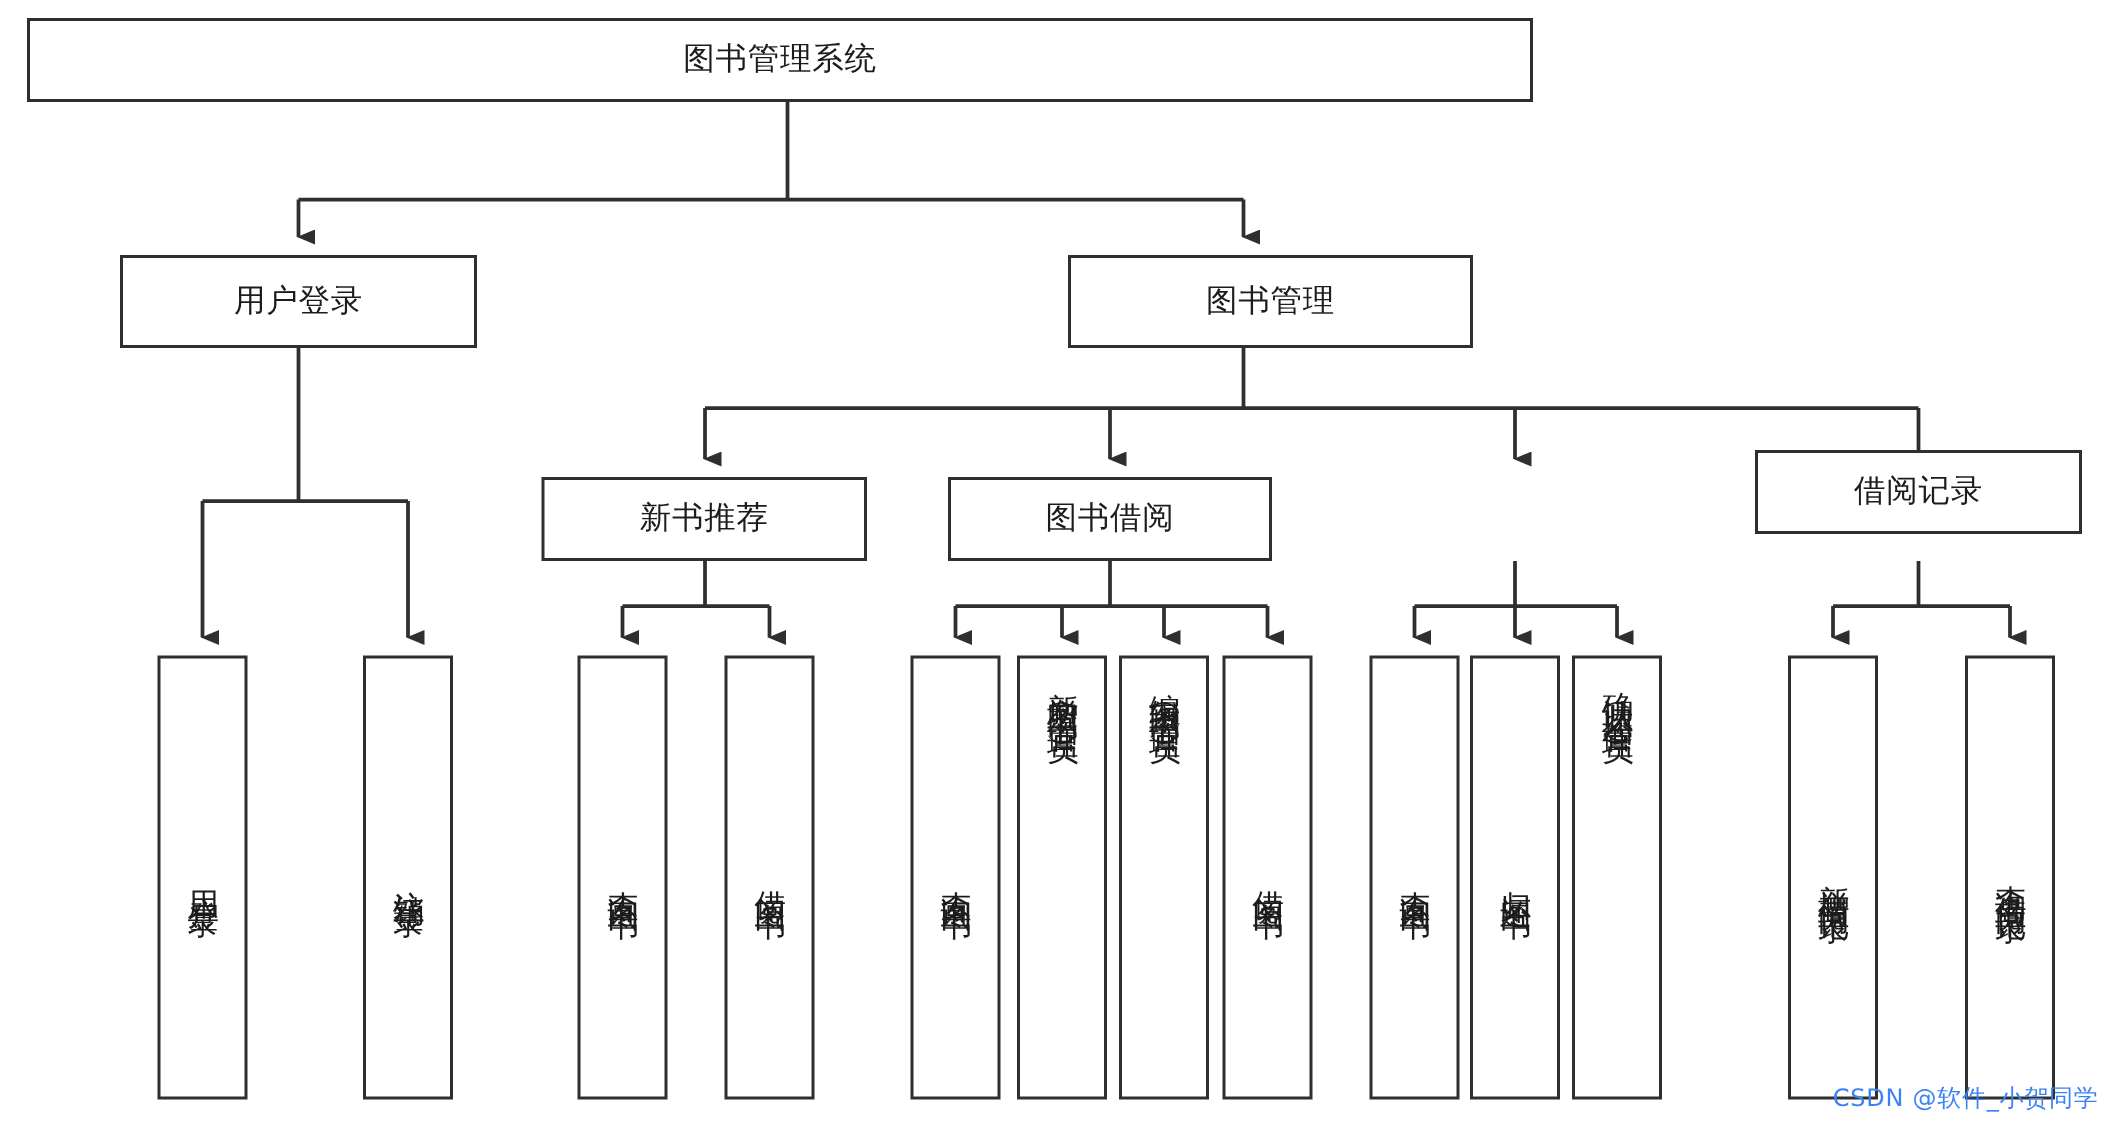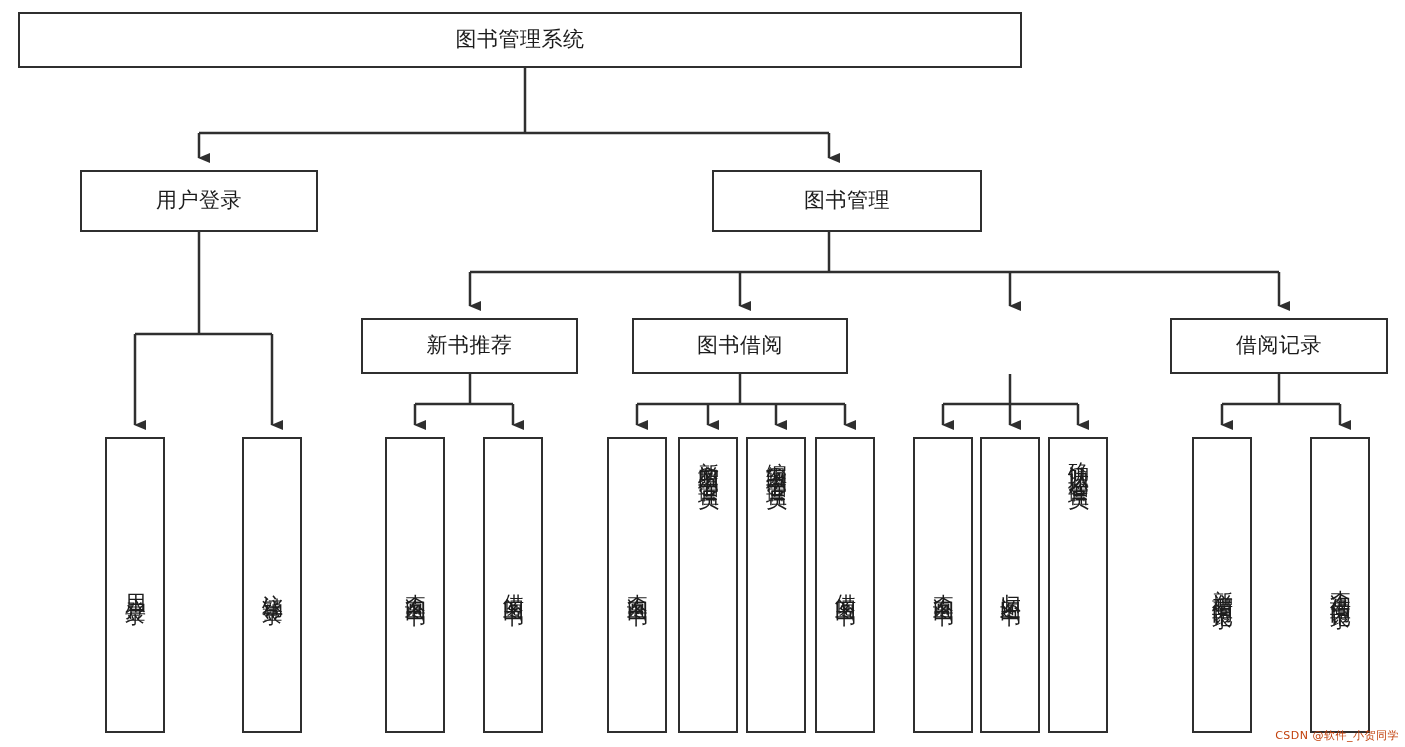--- a/index.html
+++ b/index.html
@@ -59,22 +59,22 @@
     display: block;
   }
   .node-box.vcenter {
     align-items: center;
     padding-top: 0;
   }
   #watermark {
     position: absolute;
     right: 6px;
     bottom: 4px;
-    font-size: 11px;
-    color: #c2410c;
+    font-size: 16px;
+    color: #3b82f6;
     white-space: nowrap;
     letter-spacing: 0.5px;
   }
 </style>
 </head>
 <body>
 
 <div id="diagram-root">
 
   <svg id="diagram-svg" viewBox="0 0 1405 747" xmlns="http://www.w3.org/2000/svg">
@@ -137,21 +137,21 @@
   <div class="node-box" style="left:712px; top:170px; width:270px; height:62px;">
     <span class="node-label-h">图书管理</span>
   </div>
 
   <div class="node-box" style="left:361px; top:318px; width:217px; height:56px;">
     <span class="node-label-h">新书推荐</span>
   </div>
   <div class="node-box" style="left:632px; top:318px; width:216px; height:56px;text-align:right;">
     <span class="node-label-h">图书借阅</span>
   </div>
-  <div class="node-box" style="left:1170px; top:318px; width:218px; height:56px;">
+  <div class="node-box" style="left:1170px; top:300px; width:218px; height:56px;">
     <span class="node-label-h">借阅记录</span>
   </div>
 
   <div class="node-box vertical vcenter" style="left:105px; top:437px; width:60px; height:296px;">
     <span class="node-label-v">用户登录</span>
   </div>
   <div class="node-box vertical vcenter" style="left:242px; top:437px; width:60px; height:296px;">
     <span class="node-label-v">注销登录</span>
   </div>
   <div class="node-box vertical vcenter" style="left:385px; top:437px; width:60px; height:296px;">

